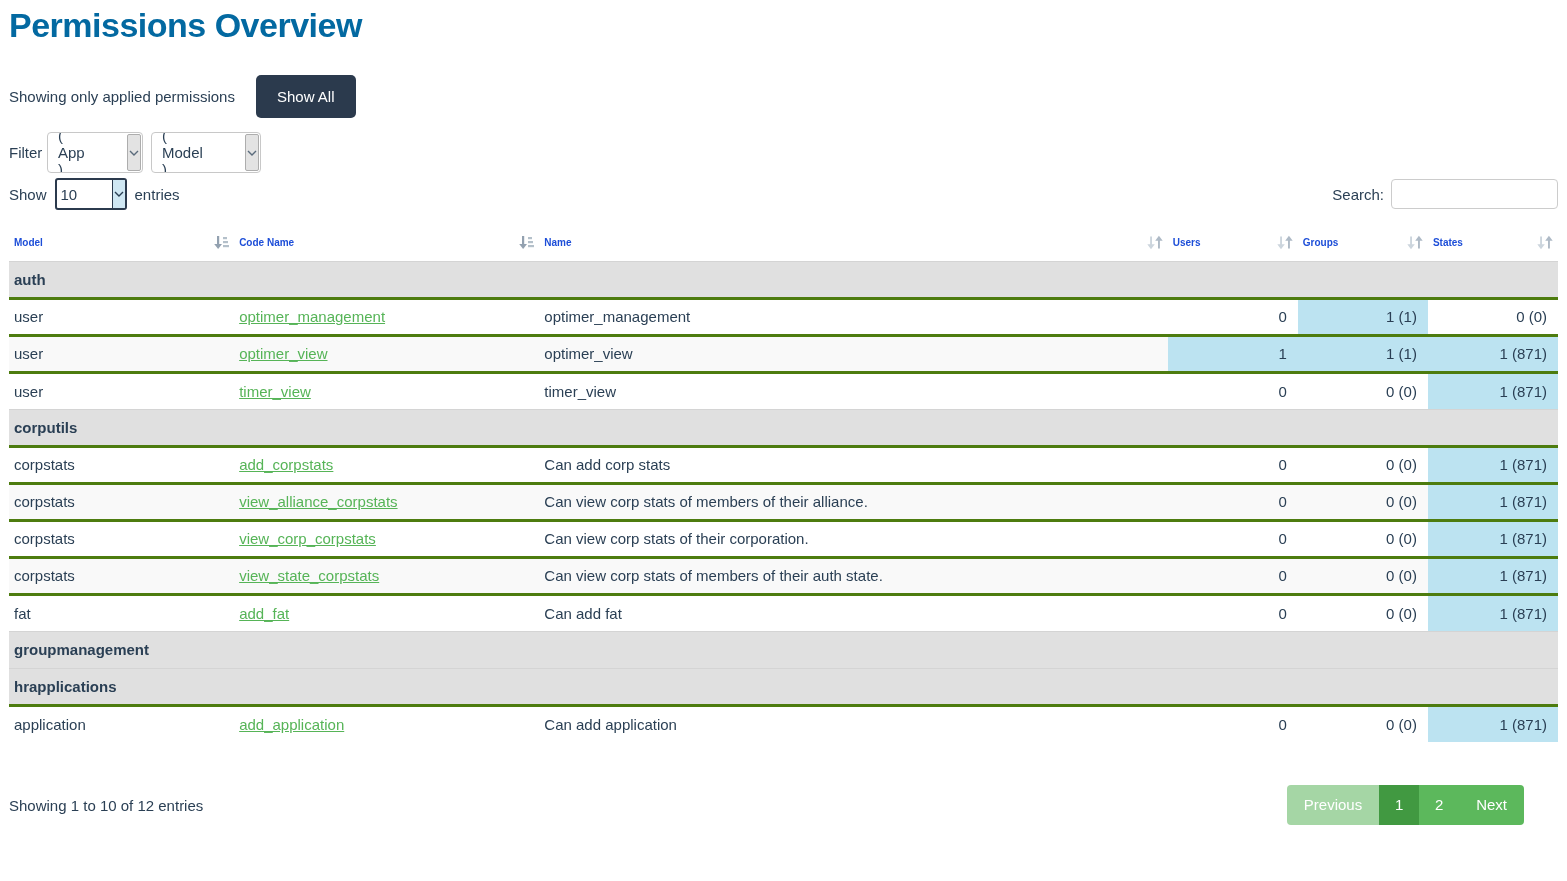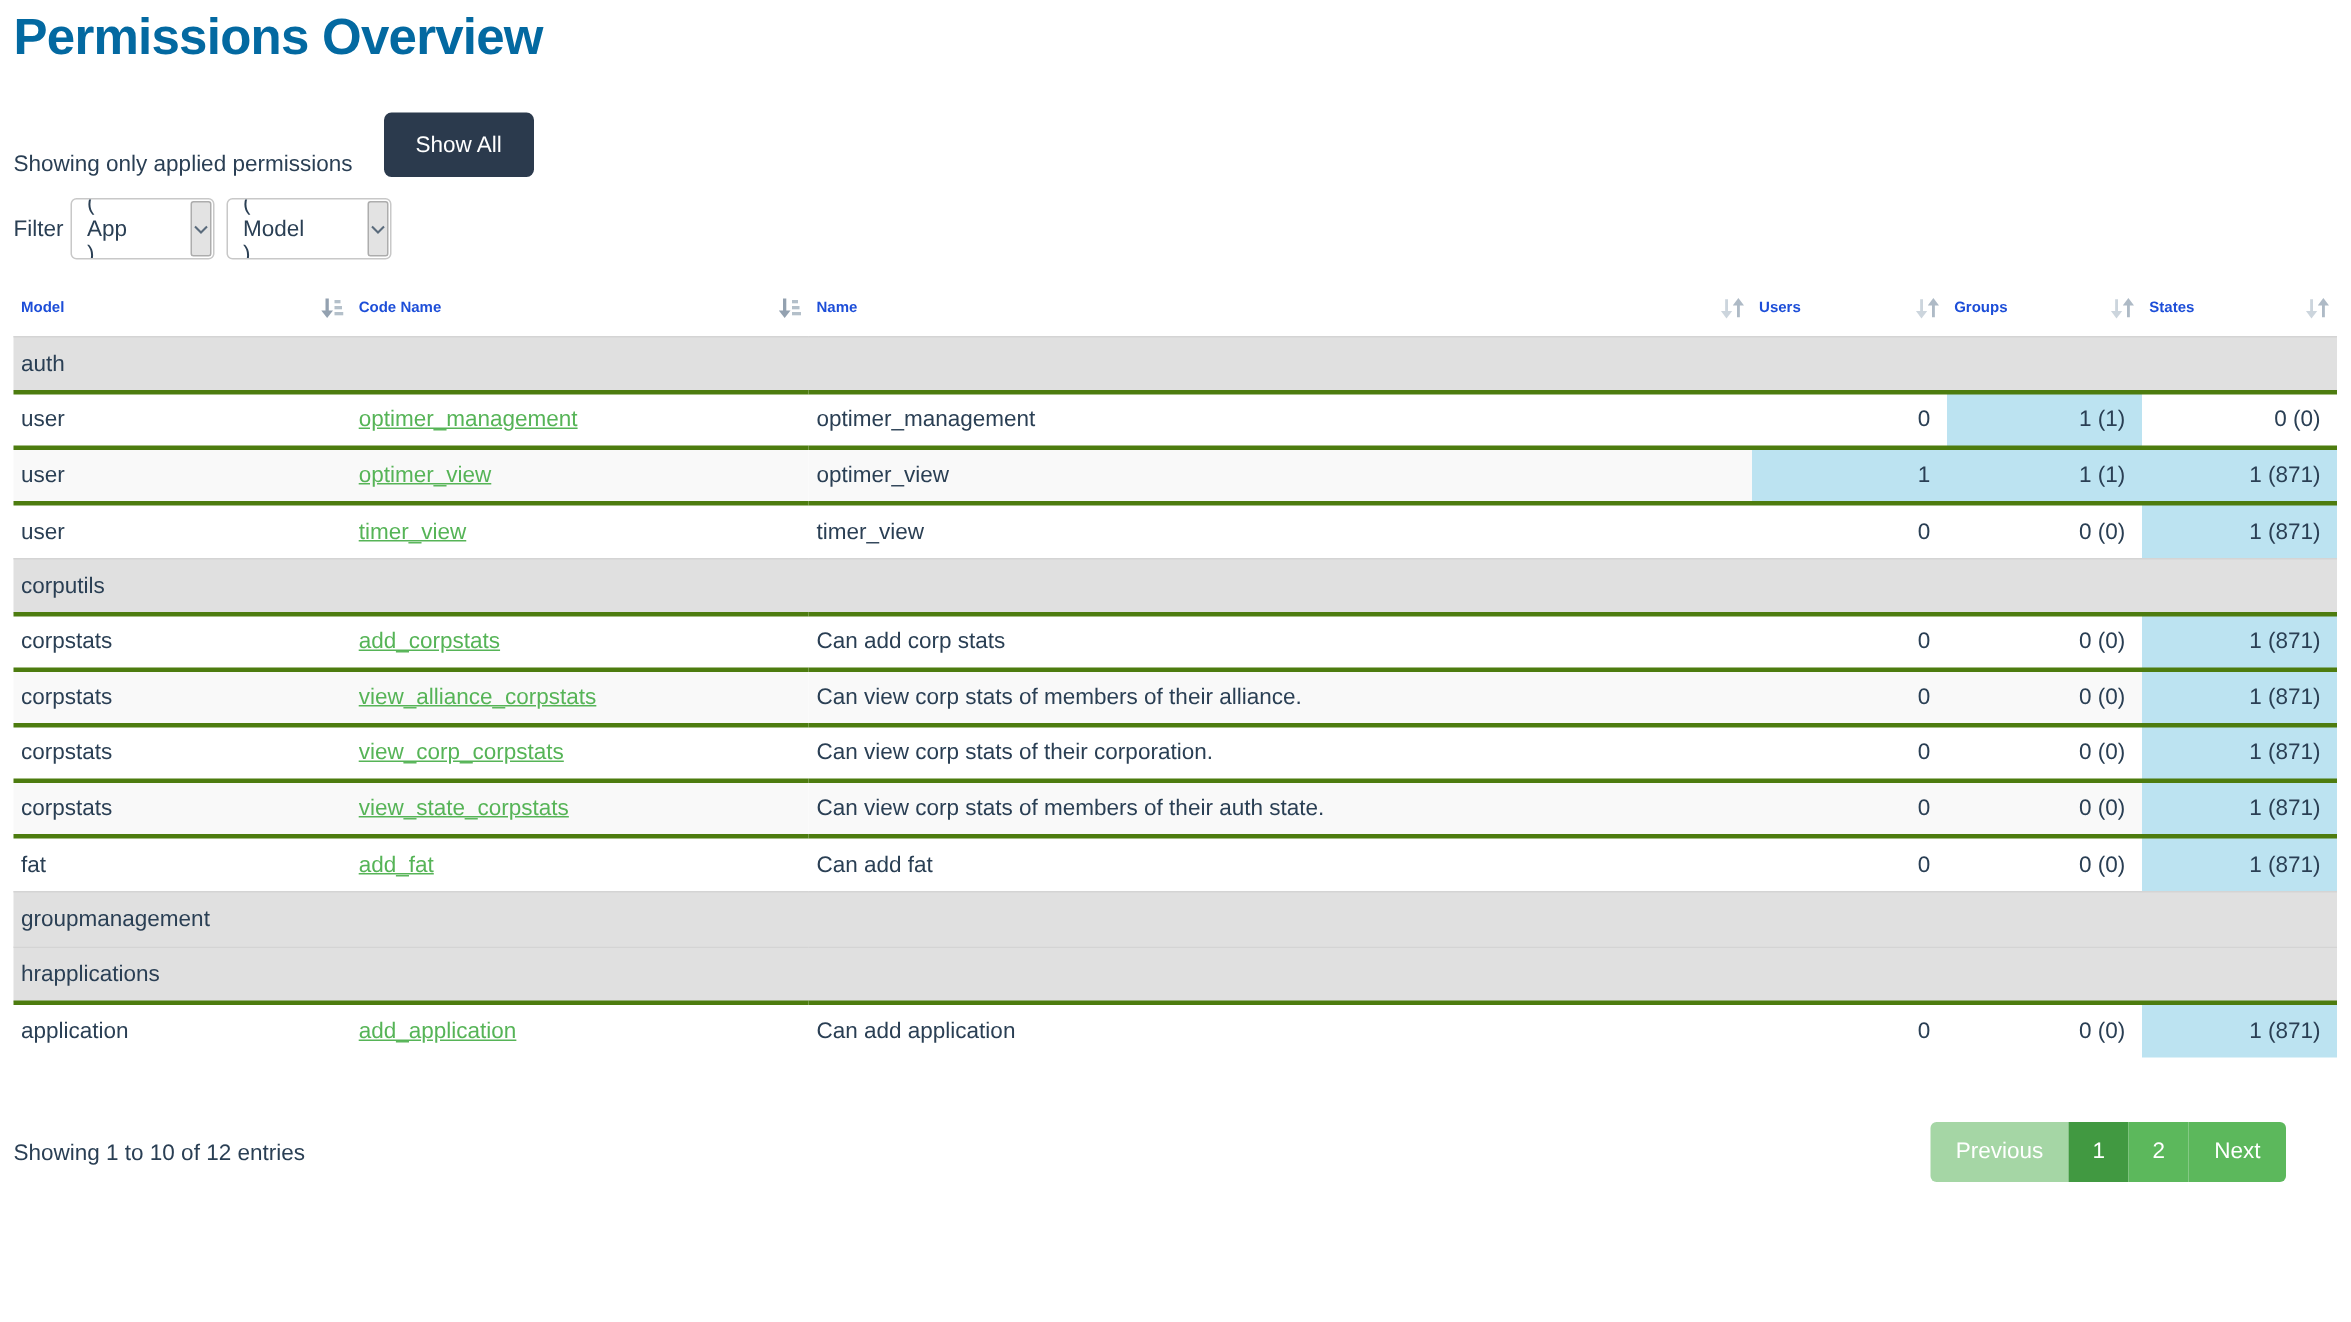--- a/index.html
+++ b/index.html
@@ -11,21 +11,21 @@
   }
   .container { padding: 0 9px; }
 
   
   h1.page-title {
     font-size: 34px; font-weight: bold; color: #0369a1;
     margin: 0; padding-top: 5px; line-height: 40px; letter-spacing: -0.5px;
   }
 
   
-  .toolbar { display: flex; align-items: flex-end; margin-top: 30px; }
+  .toolbar { display: flex; align-items: center; margin-top: 30px; }
   .toolbar .status-text { font-size: 15px; }
   .btn-showall {
     margin-left: 21px; background: #2b3a4d; color: #ffffff; border: none;
     border-radius: 5px; font-size: 15px; padding: 0 21px; height: 43px;
     font-family: "Liberation Sans", sans-serif; cursor: pointer;
   }
 
   
   .filter-row { display: flex; align-items: center; margin-top: 14px; }
   .filter-row .filter-label { width: 38px; }
@@ -68,21 +68,21 @@
   th {
     font-weight: bold; color: #1d4ed8; font-size: 10px; text-align: center;
     padding: 8px 5px; height: 36px; cursor: pointer; vertical-align: middle;
   }
   .th-inner { display: flex; align-items: center; justify-content: space-between; }
   .th-icon { display: inline-flex; align-items: center; margin-left: 6px; flex: none; }
   td { padding: 8px 5px; height: 37px; vertical-align: middle; font-size: 15px; }
   tr.data-row { background: #ffffff; border-top: 3px solid #4d7c0f; }
   tr.data-row.striped { background: #f9f9f9; }
   tr.group-row td {
-    background: #e0e0e0; font-weight: normal; border-top: 1px solid #d4d4d4;
+    background: #e0e0e0; font-weight: bold; border-top: 1px solid #d4d4d4;
   }
   td.num { text-align: right; padding-right: 11px; }
   td.hl { background: #bce3f1; }
   a.code-link { color: #56b457; text-decoration: underline; cursor: pointer; }
 
   
   .table-footer { display: flex; align-items: center; justify-content: space-between; margin-top: 9px; }
   .pagination { display: flex; list-style: none; margin: 16px; padding: 18px; }
   .pagination li {
     height: 40px; line-height: 40px; color: #ffffff; font-size: 15px;
@@ -118,20 +118,38 @@
     <div class="sel sel-model">
       <span class="sel-text">( Model )</span>
       <span class="sel-arrow">
         <svg width="10" height="6" viewBox="0 0 10 6">
             <polyline points="1,1 5,5 9,1" fill="none" stroke="currentColor" stroke-width="1.4"></polyline>
           </svg>
       </span>
     </div>
   </div>
 
+  <div class="controls-row">
+    <div class="controls-left">
+      <span class="show-label">Show</span>
+      <div class="sel sel-length">
+        <span class="sel-text">10</span>
+        <span class="sel-arrow">
+          <svg width="10" height="6" viewBox="0 0 10 6">
+              <polyline points="1,1 5,5 9,1" fill="none" stroke="currentColor" stroke-width="1.4"></polyline>
+            </svg>
+        </span>
+      </div>
+      <span>entries</span>
+    </div>
+    <div class="controls-right">
+      <span class="search-label">Search:</span>
+      <input type="text" class="search-input" placeholder="" style="">
+    </div>
+  </div>
 
   <table class="perm-table">
     <colgroup id="perm-colgroup">
         <col style="width: 225px;">
         <col style="width: 305px;">
         <col style="width: 628px;">
         <col style="width: 130px;">
         <col style="width: 130px;">
         <col style="width: 130px;">
       </colgroup>

